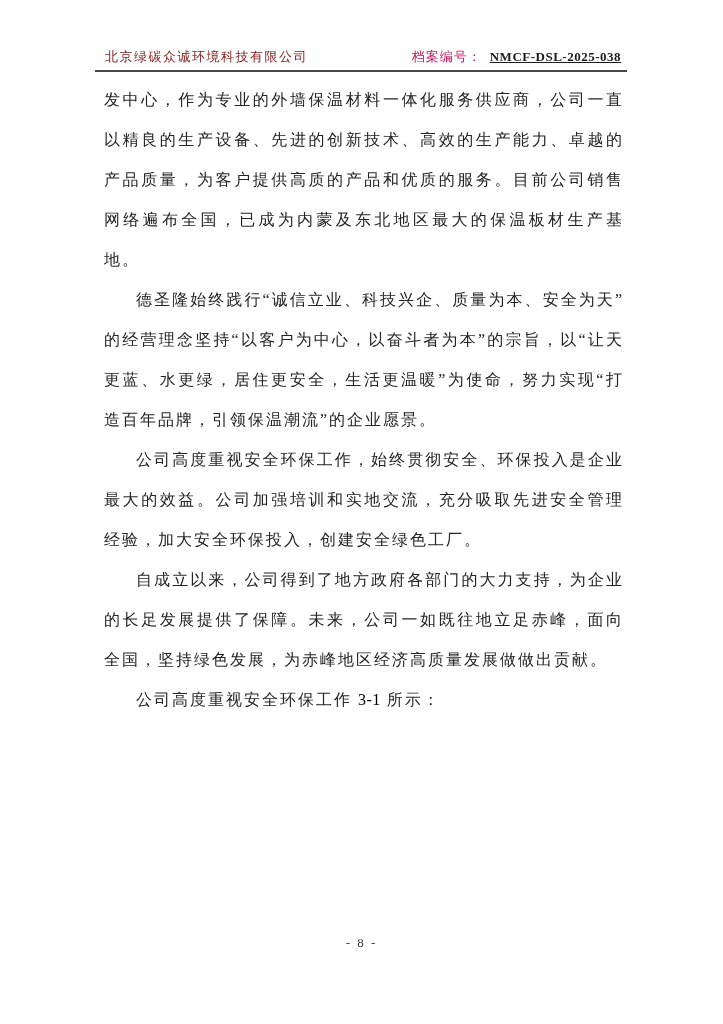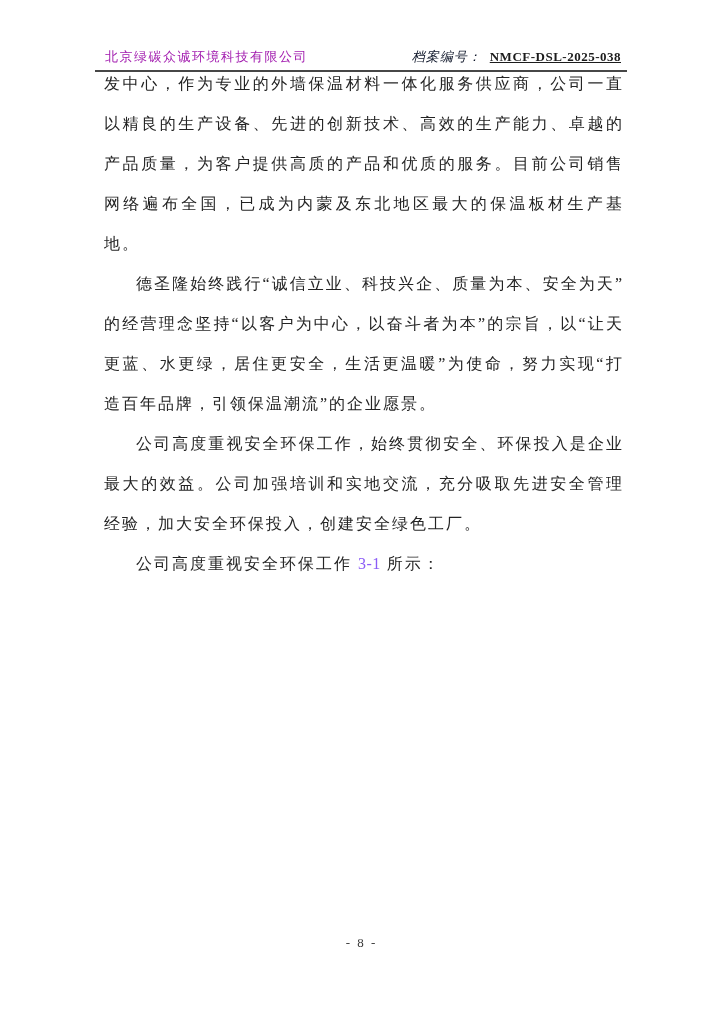--- a/index.html
+++ b/index.html
@@ -22,52 +22,51 @@
     display: flex;
     justify-content: space-between;
     align-items: flex-end;
     border-bottom: 2px solid #474747;
     box-sizing: border-box;
     padding: 0 6px 4px 10px;
     font-size: 13px;
   }
   .company-name {
     letter-spacing: 1.5px;
-    color: #a21caf;
+    color: #7f1d1d;
   }
   .doc-no-group { white-space: nowrap; }
   .doc-no-label {
-    color: #0f172a;           
+    color: #be185d;           
     letter-spacing: 1px;
     margin-right: 8px;
-    font-style: italic;
   }
   .doc-no-value {
     color: #1c1c1c;
     font-weight: 600;
     letter-spacing: 0.5px;
     text-decoration: underline;
   }
   
   .doc-body {
     position: absolute;
-    top: 64px;
+    top: 80px;
     left: 104px;
     width: 520px;
     font-size: 16px;
     line-height: 40px;
     letter-spacing: 2px;
     text-align: justify;
     text-justify: inter-ideograph;
     color: #242424;
   }
   .doc-body p { margin: 0; }
   .doc-body p.indent { text-indent: 2em; }
   .figure-ref {
-    color: #8b5cf6;           
+    color: #000000;           
     letter-spacing: 0.5px;
   }
   
   .doc-footer {
     position: absolute;
     top: 935px;
     left: 0;
     width: 723px;
     text-align: center;
     font-size: 13px;
@@ -84,20 +83,21 @@
     <span class="company-name">北京绿碳众诚环境科技有限公司</span>
     <span class="doc-no-group">
       <span class="doc-no-label">档案编号：</span><span class="doc-no-value">NMCF-DSL-2025-038</span>
     </span>
   </div>
 
   <div class="doc-body">
     <p>发中心，作为专业的外墙保温材料一体化服务供应商，公司一直以精良的生产设备、先进的创新技术、高效的生产能力、卓越的产品质量，为客户提供高质的产品和优质的服务。目前公司销售网络遍布全国，已成为内蒙及东北地区最大的保温板材生产基地。</p>
     <p class="indent">德圣隆始终践行“诚信立业、科技兴企、质量为本、安全为天”的经营理念坚持“以客户为中心，以奋斗者为本”的宗旨，以“让天更蓝、水更绿，居住更安全，生活更温暖”为使命，努力实现“打造百年品牌，引领保温潮流”的企业愿景。</p>
     <p class="indent">公司高度重视安全环保工作，始终贯彻安全、环保投入是企业最大的效益。公司加强培训和实地交流，充分吸取先进安全管理经验，加大安全环保投入，创建安全绿色工厂。</p>
+    <p class="indent">自成立以来，公司得到了地方政府各部门的大力支持，为企业的长足发展提供了保障。未来，公司一如既往地立足赤峰，面向全国，坚持绿色发展，为赤峰地区经济高质量发展做做出贡献。</p>
     <p class="indent"><span>公司高度重视安全环保工作 </span><span class="figure-ref">3-1</span><span> 所示：</span></p>
   </div>
 
   <div class="doc-footer">
     <span>- 8 -</span>
   </div>
 
 </div>
 
 </body></html>

